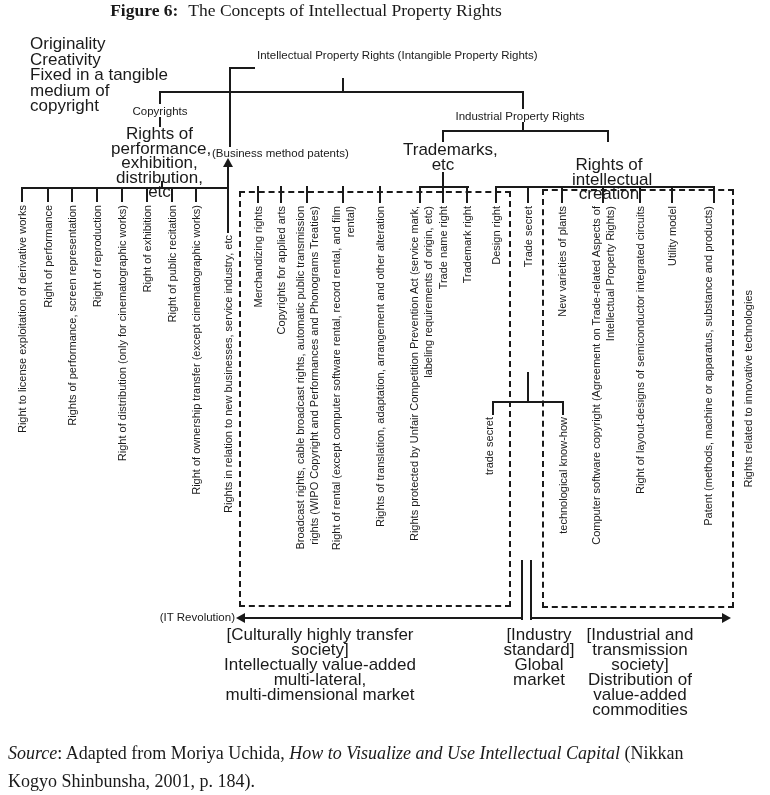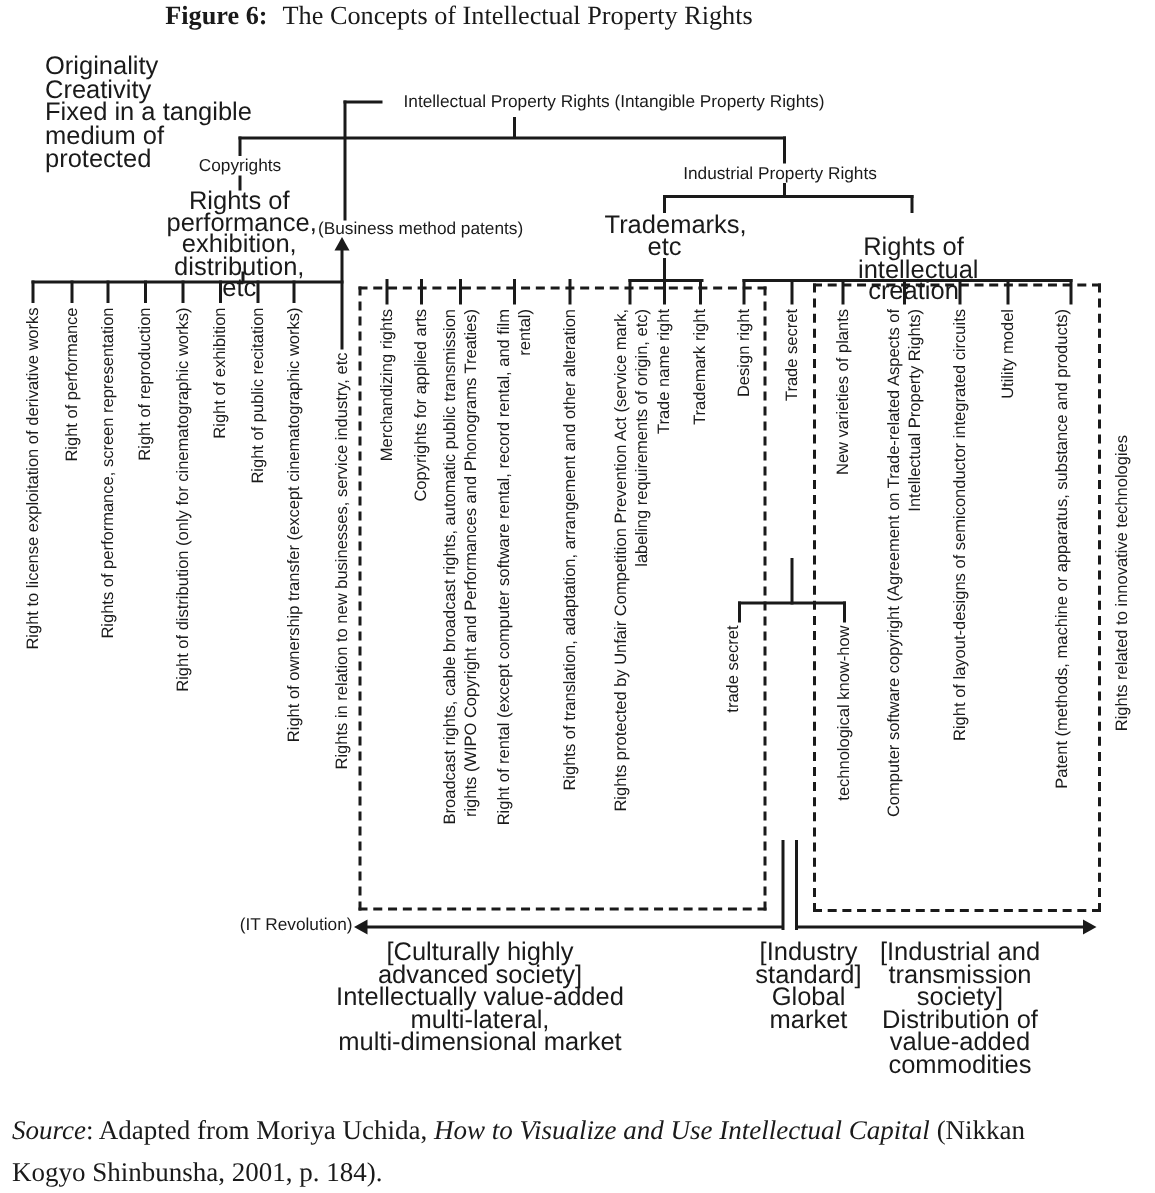--- a/index.html
+++ b/index.html
@@ -32,24 +32,24 @@
 </style>
 </head>
 <body>
 
 <div class="stage">
 
   <div class="blk" style="left:30px;top:36px;width:190px;line-height:15.5px;">
     <span class="bl">Originality</span>
     <span class="bl">Creativity</span>
     <span class="bl">Fixed in a tangible medium of</span>
-    <span class="bl">protected</span>
+    <span class="bl">copyright</span>
   </div>
 
-  <div class="t" style="left:257px;top:61px;margin-left:12px;">Intellectual Property Rights (Intangible Property Rights)</div>
+  <div class="t" style="left:257px;top:48px;">Intellectual Property Rights (Intangible Property Rights)</div>
   <div class="t ctr" style="left:129px;top:104px;width:62px;">Copyrights</div>
   <div class="blk ctr" style="left:111px;top:127px;width:97px;">Rights of performance, exhibition, distribution, etc</div>
   <div class="t" style="left:212px;top:146px;">(Business method patents)</div>
   <div class="t ctr" style="left:454px;top:109px;width:132px;">Industrial Property Rights</div>
   <div class="blk ctr" style="left:403px;top:143px;width:80px;">Trademarks, etc</div>
   <div class="blk ctr" style="left:572px;top:141px;width:74px;margin-top:17px;">Rights of intellectual creation</div>
 
   <div class="h" style="left:229px;top:67px;width:26px;"></div>
   <div class="v" style="left:229px;top:67px;height:80px;"></div>
   <div class="h" style="left:159px;top:91px;width:365px;"></div>
@@ -141,21 +141,21 @@
   <div class="v" style="left:521px;top:560px;height:60px;"></div>
   <div class="v" style="left:530px;top:560px;height:60px;"></div>
 
   <div class="arrL" style="left:236px;top:613px;"></div>
   <div class="h" style="left:244px;top:617px;width:278px;"></div>
   <div class="h" style="left:531px;top:617px;width:192px;"></div>
   <div class="arrR" style="left:722px;top:613px;"></div>
   <div class="t rt" style="left:139px;top:610px;width:96px;">(IT Revolution)</div>
 
   <div class="blk ctr" style="left:224px;top:627px;width:192px;line-height:15px;">
-    <span class="bl">[Culturally highly advanced society]</span>
+    <span class="bl">[Culturally highly transfer society]</span>
     <span class="bl">Intellectually value-added multi-lateral,</span>
     <span class="bl">multi-dimensional market</span>
   </div>
   <div class="blk ctr" style="left:481px;top:627px;width:92px;line-height:15px;margin-left:12px;">
     <span class="bl">[Industry</span>
     <span class="bl">standard] Global</span>
     <span class="bl">market</span>
   </div>
   <div class="blk ctr" style="left:574px;top:627px;width:132px;line-height:15px;">
     <span class="bl">[Industrial and</span>

